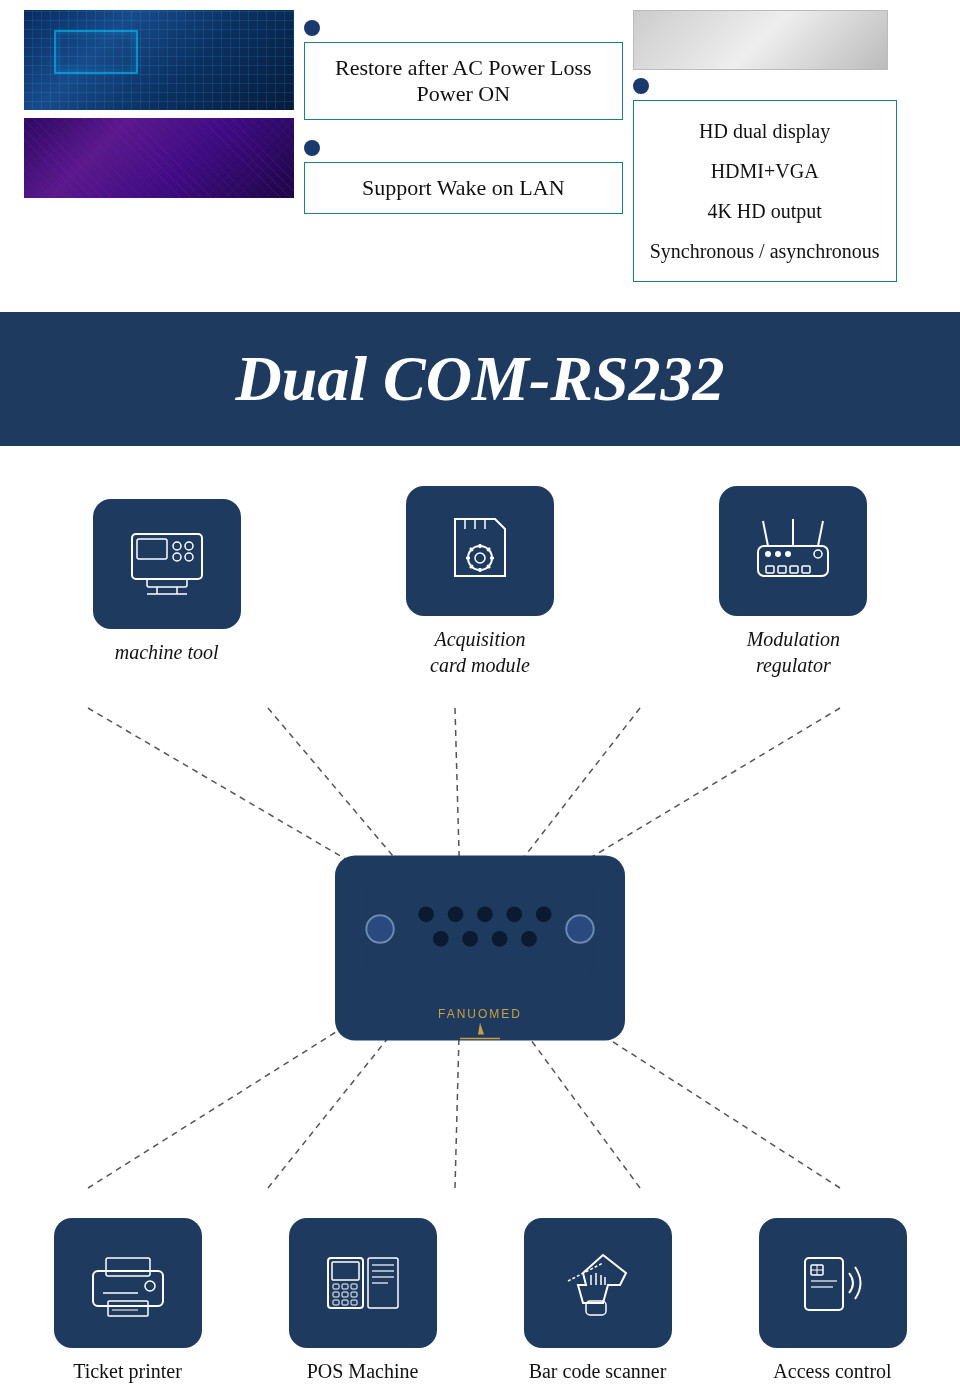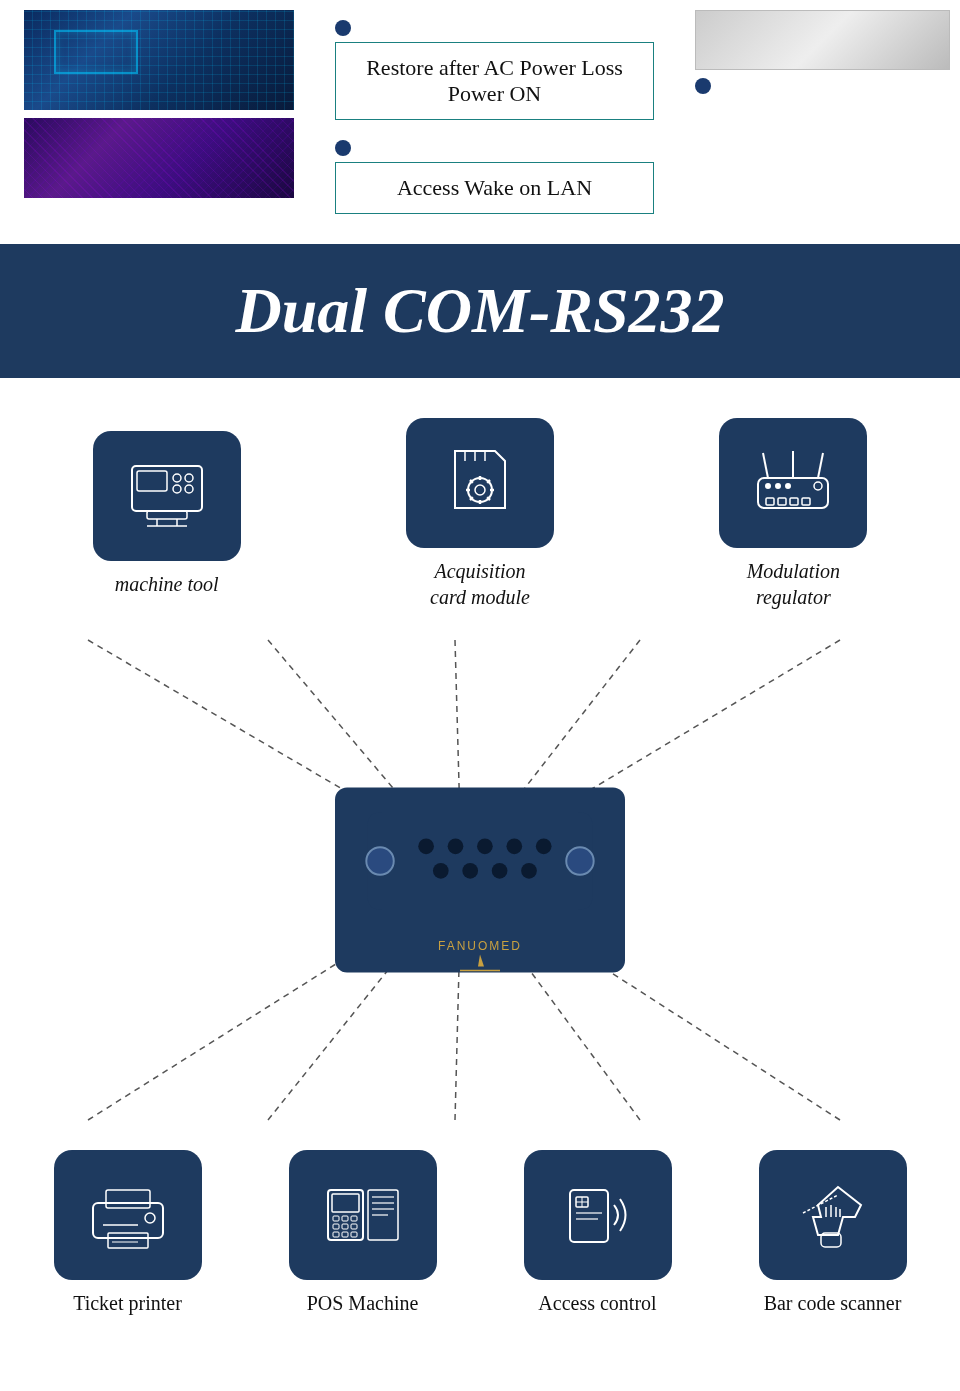--- a/index.html
+++ b/index.html
@@ -10,21 +10,20 @@
       color: #111;
     }
 
     
     .top-section {
       display: flex;
       flex-direction: row;
       align-items: flex-start;
       padding: 10px 10px 0 24px;
       gap: 0;
-      justify-content: space-between;
     }
 
     .top-images {
       display: flex;
       flex-direction: column;
       gap: 8px;
     }
 
     .img-tech1 {
       width: 270px;
@@ -177,21 +176,21 @@
 
     
     .com-center {
       position: absolute;
       left: 50%;
       top: 50%;
       transform: translate(-50%, -50%);
       width: 290px;
       height: 185px;
       background: #1e3a5f;
-      border-radius: 12px;
+      border-radius: 20px;
       display: flex;
       flex-direction: column;
       align-items: center;
       justify-content: center;
     }
 
     
     .lines-svg {
       position: absolute;
       top: 0; left: 0;
@@ -221,27 +220,33 @@
 
   <div style="display:flex;flex-direction:column;margin-left:10px;margin-top:10px;">
     <div class="dot-marker"></div>
     <div class="feature-box">
       <span>Restore after AC Power Loss</span><br>
       <span>Power ON</span>
     </div>
     <div style="height:20px;"></div>
     <div class="dot-marker"></div>
     <div class="feature-box">
-      <span>Access Wake on LAN</span>
+      <span>Support Wake on LAN</span>
     </div>
   </div>
 
   <div class="top-right">
     <div class="top-right-img" style="background:linear-gradient(135deg,#ccc,#eee,#bbb);"></div>
     <div class="dot-marker-right"></div>
+    <div class="right-features">
+      <span>HD dual display</span><br>
+      <span>HDMI+VGA</span><br>
+      <span>4K HD output</span><br>
+      <span>Synchronous / asynchronous</span>
+    </div>
   </div>
 </div>
 
 <div class="banner">
   <span class="banner-title">Dual COM-RS232</span>
 </div>
 
 <div class="icons-top">
 
   <div class="icon-item">
@@ -423,49 +428,49 @@
         <rect x="38" y="57" width="6" height="5" rx="1" stroke="#fff" stroke-width="1" fill="none"></rect>
       </svg>
     </div>
     <div class="icon-label">POS Machine</div>
   </div>
 
   <div class="icon-item">
     <div class="icon-box">
       <svg width="100" height="80" viewBox="0 0 100 80" class="icon-svg">
 
-        <rect x="22" y="15" width="38" height="52" rx="4" stroke="#fff" stroke-width="2" fill="none"></rect>
-
-        <rect x="28" y="22" width="12" height="10" rx="1" stroke="#fff" stroke-width="1.5" fill="none"></rect>
-        <line x1="34" y1="22" x2="34" y2="32" stroke="#fff" stroke-width="1"></line>
-        <line x1="28" y1="27" x2="40" y2="27" stroke="#fff" stroke-width="1"></line>
-
-        <line x1="28" y1="38" x2="54" y2="38" stroke="#fff" stroke-width="1.2"></line>
-        <line x1="28" y1="44" x2="50" y2="44" stroke="#fff" stroke-width="1.2"></line>
-
-        <path d="M66,30 Q74,40 66,50" stroke="#fff" stroke-width="2" fill="none"></path>
-        <path d="M72,24 Q83,40 72,56" stroke="#fff" stroke-width="2" fill="none"></path>
-      </svg>
-    </div>
-    <div class="icon-label">Access control</div>
-  </div>
-
-  <div class="icon-item">
-    <div class="icon-box">
-      <svg width="100" height="80" viewBox="0 0 100 80" class="icon-svg">
-
         <path d="M55,12 L78,30 L72,42 L60,42 L55,60 L35,60 L30,42 L38,42 L35,30 Z" stroke="#fff" stroke-width="2" fill="none"></path>
 
         <line x1="20" y1="38" x2="55" y2="20" stroke="#fff" stroke-width="1.5" stroke-dasharray="3,2"></line>
 
         <rect x="38" y="58" width="20" height="14" rx="4" stroke="#fff" stroke-width="1.5" fill="none"></rect>
 
         <line x1="43" y1="32" x2="43" y2="42" stroke="#fff" stroke-width="1.5"></line>
         <line x1="48" y1="30" x2="48" y2="42" stroke="#fff" stroke-width="1.5"></line>
         <line x1="53" y1="32" x2="53" y2="42" stroke="#fff" stroke-width="1.5"></line>
         <line x1="57" y1="34" x2="57" y2="42" stroke="#fff" stroke-width="1.5"></line>
       </svg>
     </div>
     <div class="icon-label">Bar code scanner</div>
   </div>
 
+  <div class="icon-item">
+    <div class="icon-box">
+      <svg width="100" height="80" viewBox="0 0 100 80" class="icon-svg">
+
+        <rect x="22" y="15" width="38" height="52" rx="4" stroke="#fff" stroke-width="2" fill="none"></rect>
+
+        <rect x="28" y="22" width="12" height="10" rx="1" stroke="#fff" stroke-width="1.5" fill="none"></rect>
+        <line x1="34" y1="22" x2="34" y2="32" stroke="#fff" stroke-width="1"></line>
+        <line x1="28" y1="27" x2="40" y2="27" stroke="#fff" stroke-width="1"></line>
+
+        <line x1="28" y1="38" x2="54" y2="38" stroke="#fff" stroke-width="1.2"></line>
+        <line x1="28" y1="44" x2="50" y2="44" stroke="#fff" stroke-width="1.2"></line>
+
+        <path d="M66,30 Q74,40 66,50" stroke="#fff" stroke-width="2" fill="none"></path>
+        <path d="M72,24 Q83,40 72,56" stroke="#fff" stroke-width="2" fill="none"></path>
+      </svg>
+    </div>
+    <div class="icon-label">Access control</div>
+  </div>
+
 
 </div>
 
 </body></html>

